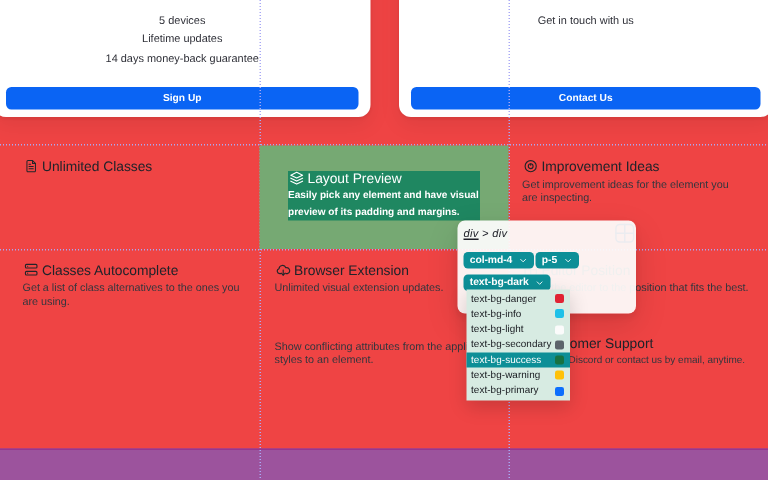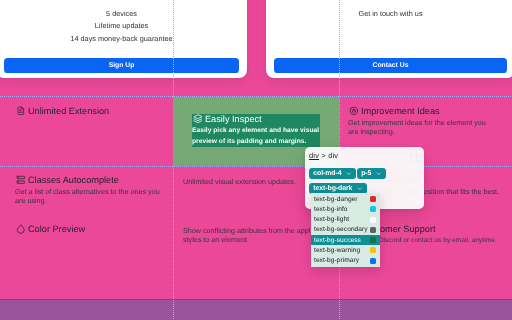--- a/index.html
+++ b/index.html
@@ -1,18 +1,18 @@
 <!DOCTYPE html>
 <html><head>
 <meta charset="utf-8">
 <style>
   html,body{margin:0;padding:0;}
   body{width:512px;height:320px;overflow:hidden;background:#ffffff;
        font-family:"Liberation Sans",sans-serif;-webkit-font-smoothing:antialiased;text-rendering:geometricPrecision;}
-  .page{position:relative;width:512px;height:320px;background:#ec4899;overflow:hidden;}
+  .page{position:relative;width:512px;height:320px;background:#ef4444;overflow:hidden;}
 
   .pcard{position:absolute;top:-44px;height:122px;background:#fff;border-radius:8px;
          box-shadow:0 1px 2px rgba(0,0,0,.05),0 5px 14px rgba(0,0,0,.075);}
   .pcard .lines{position:absolute;left:0;right:0;top:52px;text-align:center;
          font-size:7.3px;color:#2f3038;line-height:12.4px;}
   .pbtn{position:absolute;left:8px;right:8px;bottom:5.5px;height:14.5px;background:#0a64f4;
         border-radius:3.6px;color:#fff;font-size:6.8px;font-weight:700;
         display:flex;align-items:center;justify-content:center;}
 
   .feat{position:absolute;}
@@ -72,21 +72,21 @@
     <div class="ftitle">
       <span class="ic">
         <svg viewBox="0 0 24 24" fill="none" stroke="#212529" stroke-width="1.7" stroke-linecap="round" stroke-linejoin="round">
           <path d="M14.2 2.6H6.6a1.7 1.7 0 0 0-1.7 1.7v15.4a1.7 1.7 0 0 0 1.7 1.7h10.8a1.7 1.7 0 0 0 1.7-1.7V7.4z"></path>
           <path d="M14.2 2.6v4.8h4.9"></path>
             <path d="M8.4 12.4h7"></path>
             <path d="M8.4 16.3h7"></path>
             <path d="M8.4 8.7h2.4"></path>
         </svg>
         </span>
-      <span>Unlimited Extension</span>
+      <span>Unlimited Classes</span>
     </div>
   </div>
 
   <div class="feat" style="left:15px;top:175px;width:150px">
     <div class="ftitle">
       <span class="ic">
         <svg viewBox="0 0 24 24" fill="none" stroke="#212529" stroke-width="1.9" stroke-linecap="round" stroke-linejoin="round">
           <rect x="2.4" y="3.2" width="19.2" height="6" rx="1.8"></rect>
           <rect x="2.4" y="14.8" width="19.2" height="6" rx="1.8"></rect>
           <path d="M6.1 6.2h.02"></path>
@@ -106,46 +106,48 @@
             <circle cx="12" cy="12" r="4"></circle>
             <path d="M12 8.2v2.1"></path>
         </svg>
         </span>
       <span>Improvement Ideas</span>
     </div>
     <div class="fdesc">Get improvement ideas for the element you are inspecting.</div>
   </div>
 
   <div class="feat" style="left:183px;top:175px;width:165px">
+    <div class="ftitle">
+      <span class="ic">
+        <svg viewBox="0 0 24 24" fill="none" stroke="#212529" stroke-width="1.9" stroke-linecap="round" stroke-linejoin="round">
+          <path d="M8 18.5H6.2A4.2 4.2 0 0 1 5 10.3a5.9 5.9 0 0 1 11.4-1.6A4.9 4.9 0 0 1 19 18.5h-2.6"></path>
+          <path d="M12 12.6v8.2"></path>
+            <path d="M8.7 17.8 12 21l3.3-3.2"></path>
+        </svg>
+        </span>
+      <span>Browser Extension</span>
+    </div>
     <div class="fdesc">Unlimited visual extension updates.</div>
   </div>
 
   <div class="feat" style="left:348px;top:175px;width:152px">
     <div class="ftitle">
       <span class="ic">
         <svg viewBox="0 0 24 24" fill="none" stroke="#212529" stroke-width="1.9" stroke-linecap="round" stroke-linejoin="round">
           <rect x="2.6" y="2.6" width="18.8" height="18.8" rx="3"></rect>
             <path d="M12 2.6v18.8"></path>
             <path d="M2.6 12h18.8"></path>
         </svg>
         </span>
       <span>Editor Position</span>
     </div>
     <div class="fdesc">Move the editor to the position that fits the best.</div>
   </div>
 
   <div class="feat" style="left:15px;top:224px;width:150px">
-    <div class="ftitle">
-      <span class="ic">
-        <svg viewBox="0 0 24 24" fill="none" stroke="#212529" stroke-width="1.9" stroke-linecap="round" stroke-linejoin="round">
-          <path d="M12 2.7 5.9 8.8a8.6 8.6 0 1 0 12.2 0z"></path>
-        </svg>
-        </span>
-      <span>Color Preview</span>
-    </div>
   </div>
 
   <div class="feat" style="left:183px;top:224px;width:139px">
     <div class="fdesc">Show conflicting attributes from the applied styles to an element.</div>
   </div>
 
   <div class="feat" style="left:348px;top:224px;width:175px">
     <div class="ftitle">
       <span class="ic">
         <svg viewBox="0 0 24 24" fill="none" stroke="#212529" stroke-width="1.9" stroke-linecap="round" stroke-linejoin="round">
@@ -162,39 +164,39 @@
   <div class="vb-content" style="left:192px;top:114px;width:128px;height:33px"></div>
   <div class="feat" style="left:192px;top:114px;width:132px;z-index:5">
     <div class="ftitle" style="color:#fff">
       <span class="ic">
         <svg viewBox="0 0 24 24" fill="none" stroke="#ffffff" stroke-width="1.9" stroke-linecap="round" stroke-linejoin="round">
           <path d="M12 2.2 2.2 7 12 11.8 21.8 7z"></path>
             <path d="m2.2 17 9.8 4.8 9.8-4.8"></path>
             <path d="m2.2 12 9.8 4.8 9.8-4.8"></path>
         </svg>
         </span>
-      <span>Easily Inspect</span>
+      <span>Layout Preview</span>
     </div>
     <div class="fdesc" style="color:#fff;font-weight:700;font-size:6.7px;line-height:10.2px;margin-top:2.4px;letter-spacing:.01px">Easily pick any element and have visual preview of its padding and margins.</div>
   </div>
 
   <div class="gv" style="left:173px"></div>
   <div class="gv" style="left:339px"></div>
   <div class="gh" style="top:96px"></div>
   <div class="gh" style="top:166px"></div>
 
   <div class="popup" style="left:305px;top:147px;width:119px;height:62px">
     <span class="ic gridic" style="position:absolute;right:0px;top:1px;width:15px;height:15px">
       <svg viewBox="0 0 24 24" fill="none" stroke="#ebecf0" stroke-width="1.5" stroke-linecap="round" stroke-linejoin="round" style="width:15px;height:15px">
         <rect x="2.6" y="2.6" width="18.8" height="18.8" rx="4"></rect>
           <path d="M12 2.6v18.8"></path>
           <path d="M2.6 12h18.8"></path>
       </svg>
       </span>
-    <div class="crumb" style="left:4px;top:4px;">
+    <div class="crumb" style="left:4px;top:4px;font-style:italic;">
       <span class="u">div</span>
       <span>&gt;</span>
       <span>div</span>
     </div>
     <div class="chip" style="left:4px;top:21px">
       <span>col-md-4</span>
       <span class="car">
           <svg viewBox="0 0 24 24" fill="none" stroke="#ffffff" stroke-width="2.6" stroke-linecap="round" stroke-linejoin="round">
             <path d="m5 8.5 7 7 7-7"></path>
           </svg>

